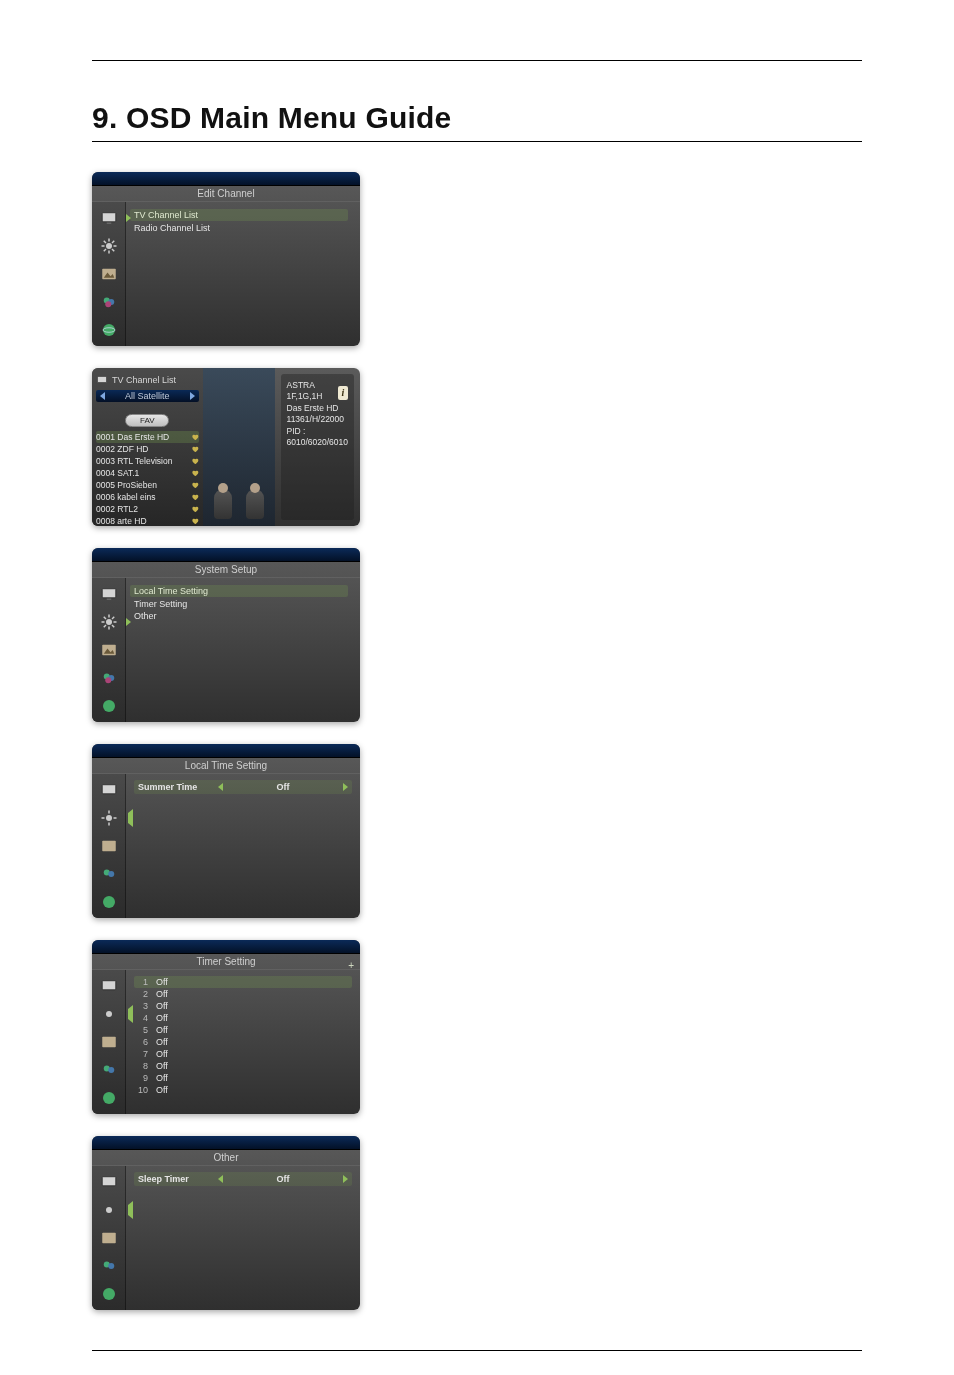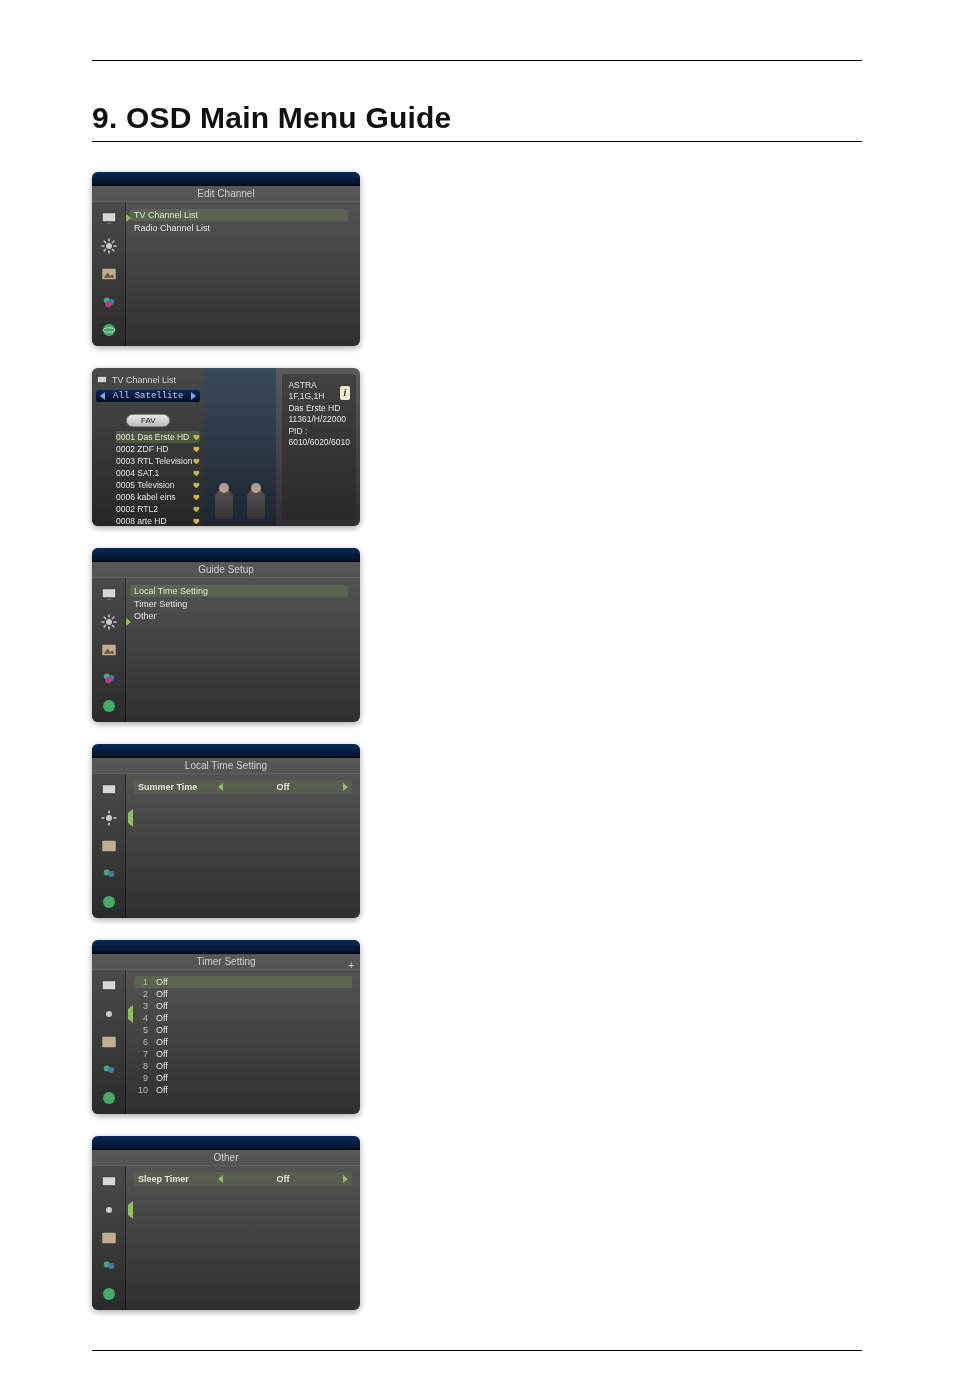--- a/index.html
+++ b/index.html
@@ -23,26 +23,26 @@
   .row-icon { display:flex; align-items:center; width:100%; justify-content:center; position:relative; }
   .row-icon .ptr { position:absolute; right:-6px; }
   .content { flex:1; padding:6px 8px 10px 8px; }
   .line { padding:1px 0; }
   .line.sel { color:#dfe8cf; }
   .content .selband { background:rgba(120,160,80,.25); border-radius:2px; padding:1px 4px; margin-left:-4px; display:inline-block; min-width:100%; }
   .shot.channel .body { padding:0; }
   .chlist { width:154px; background:linear-gradient(#4a4a4a,#262626); padding:4px 4px 6px 4px; }
   .chlist .head { display:flex; align-items:center; gap:4px; font-size:9px; color:#d6d6d6; padding:2px 0; }
   .chlist .head svg { width:12px; height:12px; }
-  .satbar { background:linear-gradient(#0a2956,#041026); color:#bfc9d8; text-align:center; font-size:9px; border-radius:2px; padding:1px 0; margin:2px 0; position:relative;font-family:Liberation Mono, monospace; }
+  .satbar { background:linear-gradient(#0a2956,#041026); color:#bfc9d8; text-align:center; font-size:9px; border-radius:2px; padding:1px 0; margin:2px 0; position:relative; }
   .satbar::before, .satbar::after { content:""; position:absolute; top:50%; width:0; height:0; transform:translateY(-50%); }
   .satbar::before { left:4px; border-top:4px solid transparent; border-bottom:4px solid transparent; border-right:5px solid #7fa8e0; }
   .satbar::after  { right:4px; border-top:4px solid transparent; border-bottom:4px solid transparent; border-left:5px solid #7fa8e0; }
   .favpill { display:block; margin:12px auto 4px; width:44px; text-align:center; font-size:8px; color:#222; background:linear-gradient(#e6e6e6,#bfbfbf); border-radius:8px; padding:1px 0; border:1px solid #888; }
-  .chrow { display:flex; justify-content:space-between; align-items:center; font-size:8.5px; padding:1px 0;margin-left:20px; }
+  .chrow { display:flex; justify-content:space-between; align-items:center; font-size:8.5px; padding:1px 0; }
   .chrow .left { white-space:nowrap; overflow:hidden; text-overflow:ellipsis; max-width:118px; }
   .heart { width:8px; height:8px; }
   .chrow.h0 { background:rgba(120,160,80,.3); border-radius:2px; }
   .preview { flex:1; display:flex; flex-direction:row; }
   .preview .pic { flex:0 0 72px; background:linear-gradient(#3a4a5a,#1e2630); display:flex; align-items:flex-end; justify-content:center; position:relative; border-bottom:1px solid rgba(0,0,0,.5); }
   .preview .pic .people { display:flex; gap:14px; margin-bottom:6px; }
   .preview .pic .person { width:18px; height:30px; border-radius:9px 9px 4px 4px; background:linear-gradient(#555,#333); }
   .preview .pic .person::before { content:""; display:block; width:10px; height:10px; border-radius:50%; background:#b3a08a; margin: -6px auto 0 auto; }
   .infobox { margin:6px; padding:6px; background:rgba(30,30,30,.4); border-radius:3px; font-size:8.5px; line-height:1.35; position:relative; }
   .infobox .iicon { position:absolute; right:6px; top:12px; width:10px; height:14px; background:#efe9d2; border-radius:2px; display:flex; align-items:center; justify-content:center; font-family:Georgia,serif; font-style:italic; font-weight:bold; color:#3a2f10; font-size:10px; }
@@ -158,21 +158,21 @@
                   <path d="M12 21s-8-5-8-11a5 5 0 0 1 9-3 5 5 0 0 1 9 3c0 6-8 11-8 11z" fill="#c9b34d"></path>
                 </svg>
               </div>
             <div class="chrow">
                 <span class="left"><span>0004</span> <span>SAT.1</span></span>
                 <svg class="heart" viewBox="0 0 24 24">
                   <path d="M12 21s-8-5-8-11a5 5 0 0 1 9-3 5 5 0 0 1 9 3c0 6-8 11-8 11z" fill="#c9b34d"></path>
                 </svg>
               </div>
             <div class="chrow">
-                <span class="left"><span>0005</span> <span>Television</span></span>
+                <span class="left"><span>0005</span> <span>ProSieben</span></span>
                 <svg class="heart" viewBox="0 0 24 24">
                   <path d="M12 21s-8-5-8-11a5 5 0 0 1 9-3 5 5 0 0 1 9 3c0 6-8 11-8 11z" fill="#c9b34d"></path>
                 </svg>
               </div>
             <div class="chrow">
                 <span class="left"><span>0006</span> <span>kabel eins</span></span>
                 <svg class="heart" viewBox="0 0 24 24">
                   <path d="M12 21s-8-5-8-11a5 5 0 0 1 9-3 5 5 0 0 1 9 3c0 6-8 11-8 11z" fill="#c9b34d"></path>
                 </svg>
               </div>
@@ -210,21 +210,21 @@
             <div>11361/H/22000</div>
             <div>PID : 6010/6020/6010</div>
             <div class="iicon">i</div>
           </div>
         </div>
       </div>
     </div>
 
     <div class="shot">
       <div class="topbar"></div>
-      <div class="caption">Guide Setup</div>
+      <div class="caption">System Setup</div>
       <div class="body">
         <div class="sidebar">
           <span class="ico">
               <svg viewBox="0 0 24 24">
                 <rect x="3" y="5" width="18" height="12" rx="1" fill="#d5d5d5" stroke="#222"></rect>
                 <rect x="9" y="18" width="6" height="2" fill="#666"></rect>
               </svg>
             </span>
           <div class="row-icon">
               <span class="ico">

